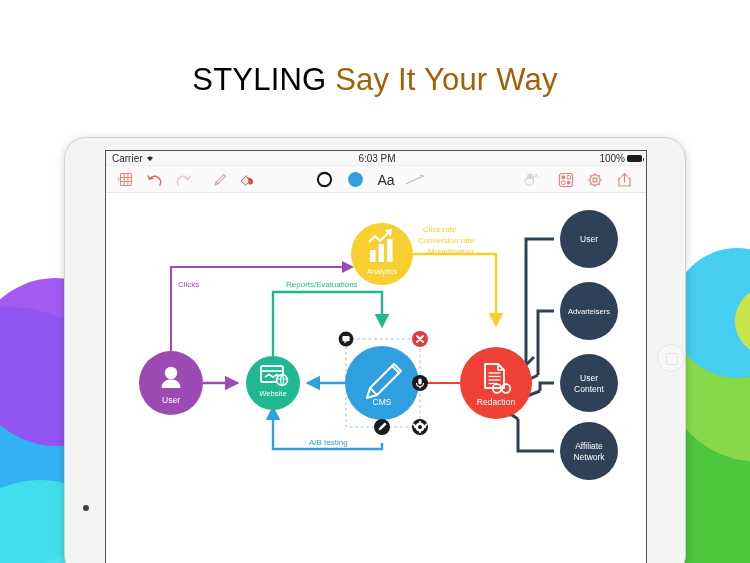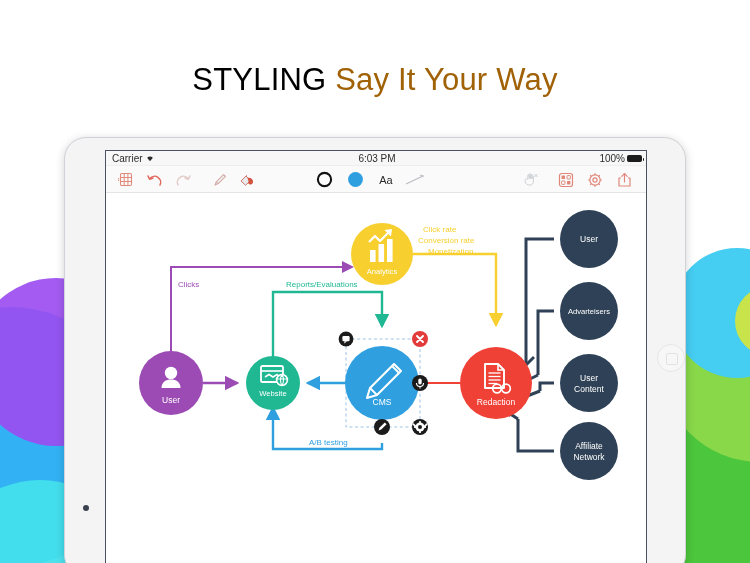--- a/index.html
+++ b/index.html
@@ -193,21 +193,21 @@
             <circle cx="8.5" cy="8.5" r="6.6" fill="#ffffff" stroke="#141414" stroke-width="2.1"></circle>
           </svg>
         </div>
 
         <div class="tb-icon" style="left:240px;width:19px;">
           <svg width="17" height="17" viewBox="0 0 17 17">
             <circle cx="8.5" cy="8.5" r="7.4" fill="#2f9fe0"></circle>
           </svg>
         </div>
 
-        <div class="tb-icon" style="left:268px;width:24px;font-size:11px;color:#2b2b2b;">Aa</div>
+        <div class="tb-icon" style="left:268px;width:24px;font-size:14px;color:#2b2b2b;">Aa</div>
 
         <div class="tb-icon" style="left:298px;width:22px;">
           <svg width="22" height="14" viewBox="0 0 22 14">
             <line x1="2" y1="11" x2="19" y2="3" stroke="#b9bcc1" stroke-width="1.1"></line>
             <line x1="16" y1="2" x2="20" y2="3.2" stroke="#b9bcc1" stroke-width="1.1"></line>
           </svg>
         </div>
 
         <div class="tb-icon" style="left:415px;width:18px;">
           <svg width="17" height="16" viewBox="0 0 17 16">

